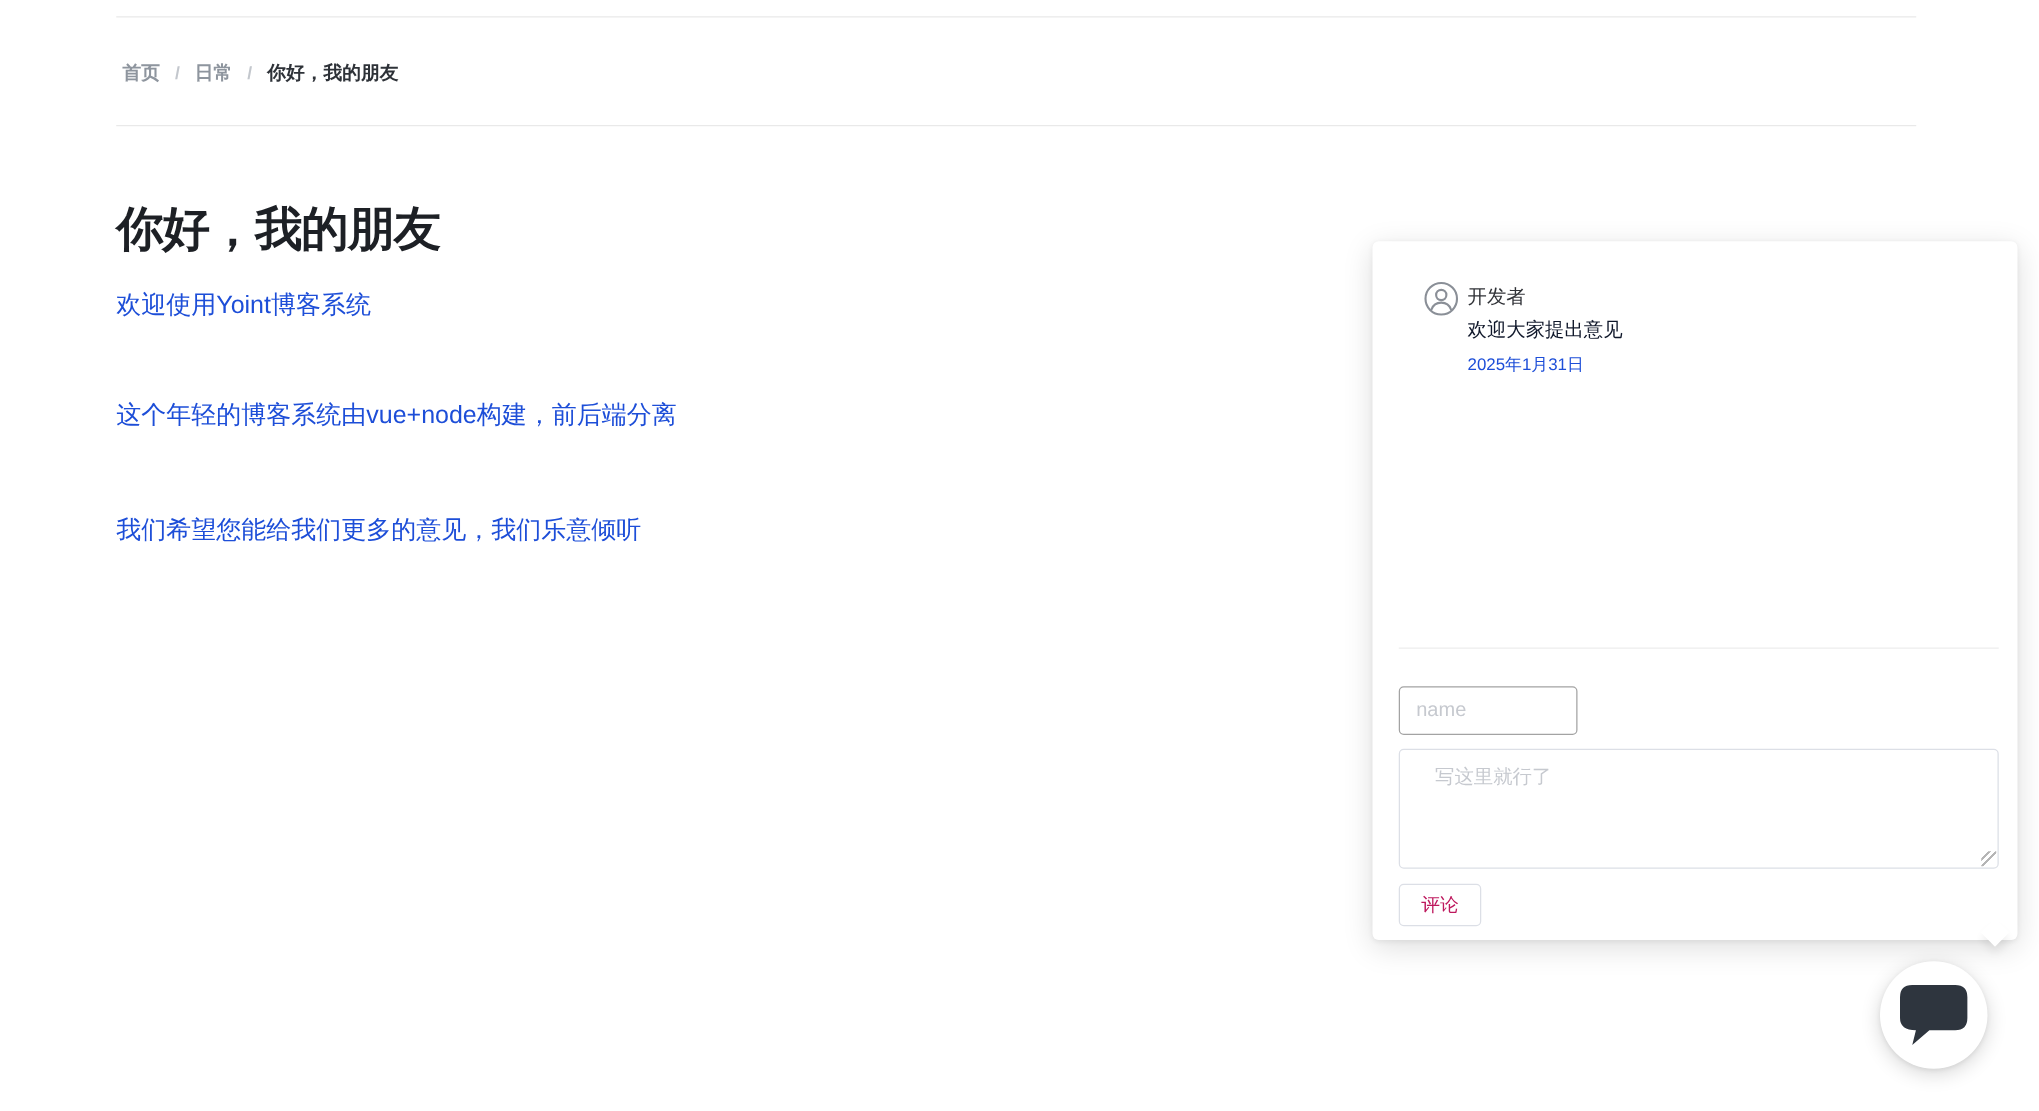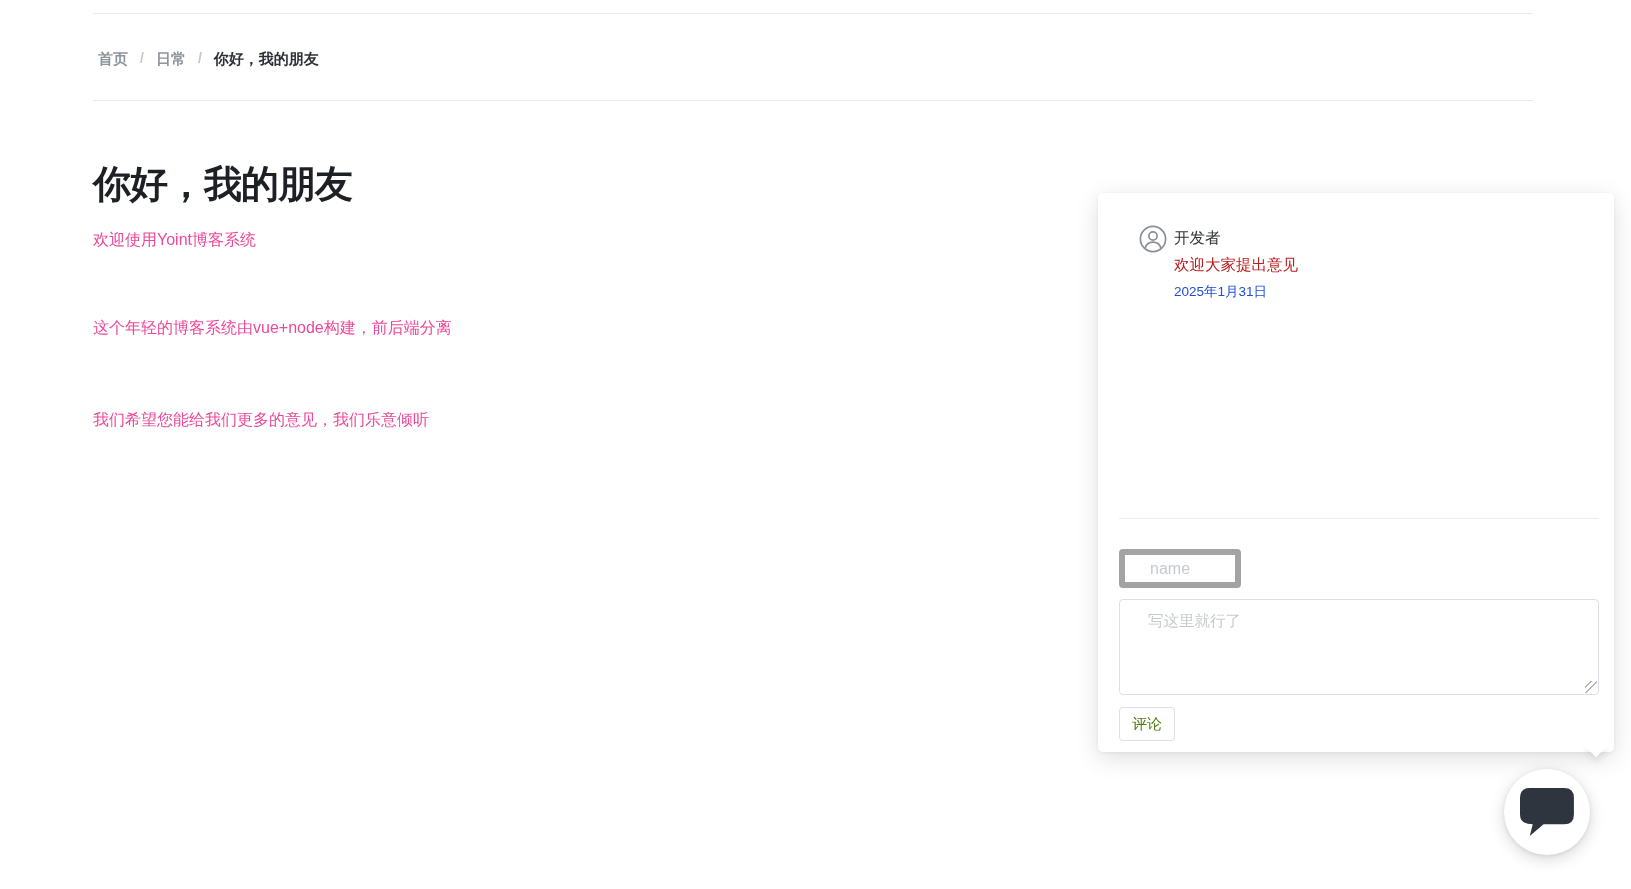--- a/index.html
+++ b/index.html
@@ -12,21 +12,21 @@
   .hr-breadcrumb{left:93px;top:100px;width:1440px;}
 
   
   .breadcrumb{position:absolute;left:98px;top:49px;display:flex;align-items:center;font-size:15px;line-height:19px;font-weight:bold;}
   .crumb-link{color:#8e959e;cursor:pointer;}
   .crumb-sep{color:#c3c7cd;margin:0 12px;font-size:14px;}
   .crumb-current{color:#2e3238;}
 
   
   .article-title{position:absolute;left:93px;top:134px;font-size:38px;line-height:50px;font-weight:600;color:#1d2025;letter-spacing:-1px;}
-  .para{position:absolute;left:93px;font-size:16px;line-height:24px;color:#ec4899;}
+  .para{position:absolute;left:93px;font-size:20px;line-height:24px;color:#1d4ed8;}
   .para-1{top:212px;}
   .para-2{top:300px;}
   .para-3{top:392px;}
   .para-4{top:432px;display:flex;align-items:center;}
   .redacted{
     width:199px;height:19px;margin-left:3px;border-radius:2px;
     background:linear-gradient(90deg,#dedede 0 10%,#ececec 10% 21%,#d6d6d6 21% 34%,#eaeaea 34% 48%,#dcdcdc 48% 62%,#f0f0f0 62% 75%,#d9d9d9 75% 88%,#e7e7e7 88% 100%);
     filter:blur(2px);
   }
 
@@ -34,42 +34,42 @@
   .comment-panel{
     position:absolute;left:1072px;top:193px;width:516px;height:559px;background:#ffffff;
     border-radius:5px;box-shadow:0 6px 24px rgba(0,0,0,.13), 0 1px 4px rgba(0,0,0,.06);margin-left:26px;
   }
   .panel-caret{
     position:absolute;left:490px;top:545px;width:16px;height:16px;background:#ffffff;
     transform:rotate(45deg);box-shadow:4px 4px 7px rgba(0,0,0,.07);
   }
   .avatar{position:absolute;left:41px;top:32px;width:28px;height:28px;}
   .comment-author{position:absolute;left:76px;top:35px;font-size:15.5px;line-height:20px;color:#303237;}
-  .comment-content{position:absolute;left:76px;top:62px;font-size:15.5px;line-height:20px;color:#b91c1c;}
+  .comment-content{position:absolute;left:76px;top:62px;font-size:15.5px;line-height:20px;color:#0f172a;}
   .comment-date{position:absolute;left:76px;top:90px;font-size:13.5px;line-height:17px;color:#1d4ed8;}
   .panel-divider{position:absolute;left:21px;top:325px;width:480px;height:1px;background:#ededed;}
   .name-input{
-    position:absolute;left:21px;top:356px;width:122px;height:39px;box-sizing:border-box;
-    border:6px solid #a3a3a3;border-radius:4px;padding:0 25px;font-size:16px;color:#333;
+    position:absolute;left:21px;top:356px;width:143px;height:39px;box-sizing:border-box;
+    border:1px solid #a3a3a3;border-radius:4px;padding:0 13px;font-size:16px;color:#333;
     font-family:inherit;outline:none;background:#fff;
   }
   .name-input::placeholder{color:#c6c9cf;opacity:1;}
   .textarea-wrap{position:absolute;left:21px;top:406px;width:480px;height:96px;}
   .comment-textarea{
     width:100%;height:100%;box-sizing:border-box;border:1px solid #dcdfe6;border-radius:4px;
     padding:11px 28px;font-size:15.5px;color:#701a75;font-family:inherit;resize:none;outline:none;background:#fff;
   }
   .comment-textarea::placeholder{color:#c6c9cf;opacity:1;}
   .resize-handle{
     position:absolute;right:2px;bottom:2px;width:12px;height:12px;cursor:nwse-resize;
     background:linear-gradient(135deg,transparent 0 4px,#b5b5b5 4px 5.5px,transparent 5.5px 8px,#b5b5b5 8px 9.5px,transparent 9.5px);
   }
   .submit-btn{
-    position:absolute;left:21px;top:514px;width:56px;height:34px;box-sizing:border-box;
-    background:#fff;border:1px solid #dcdfe6;border-radius:4px;font-size:15px;color:#4d7c0f;
+    position:absolute;left:21px;top:514px;width:66px;height:34px;box-sizing:border-box;
+    background:#fff;border:1px solid #dcdfe6;border-radius:4px;font-size:15px;color:#be185d;
     font-family:inherit;cursor:pointer;display:flex;align-items:center;justify-content:center;
   }
 
   
   .chat-button{
     position:absolute;left:1504px;top:769px;width:86px;height:86px;border-radius:50%;
     background:#ffffff;box-shadow:0 4px 16px rgba(0,0,0,.16), 0 1px 4px rgba(0,0,0,.08);
     display:flex;align-items:center;justify-content:center;cursor:pointer;
   }
 </style>

